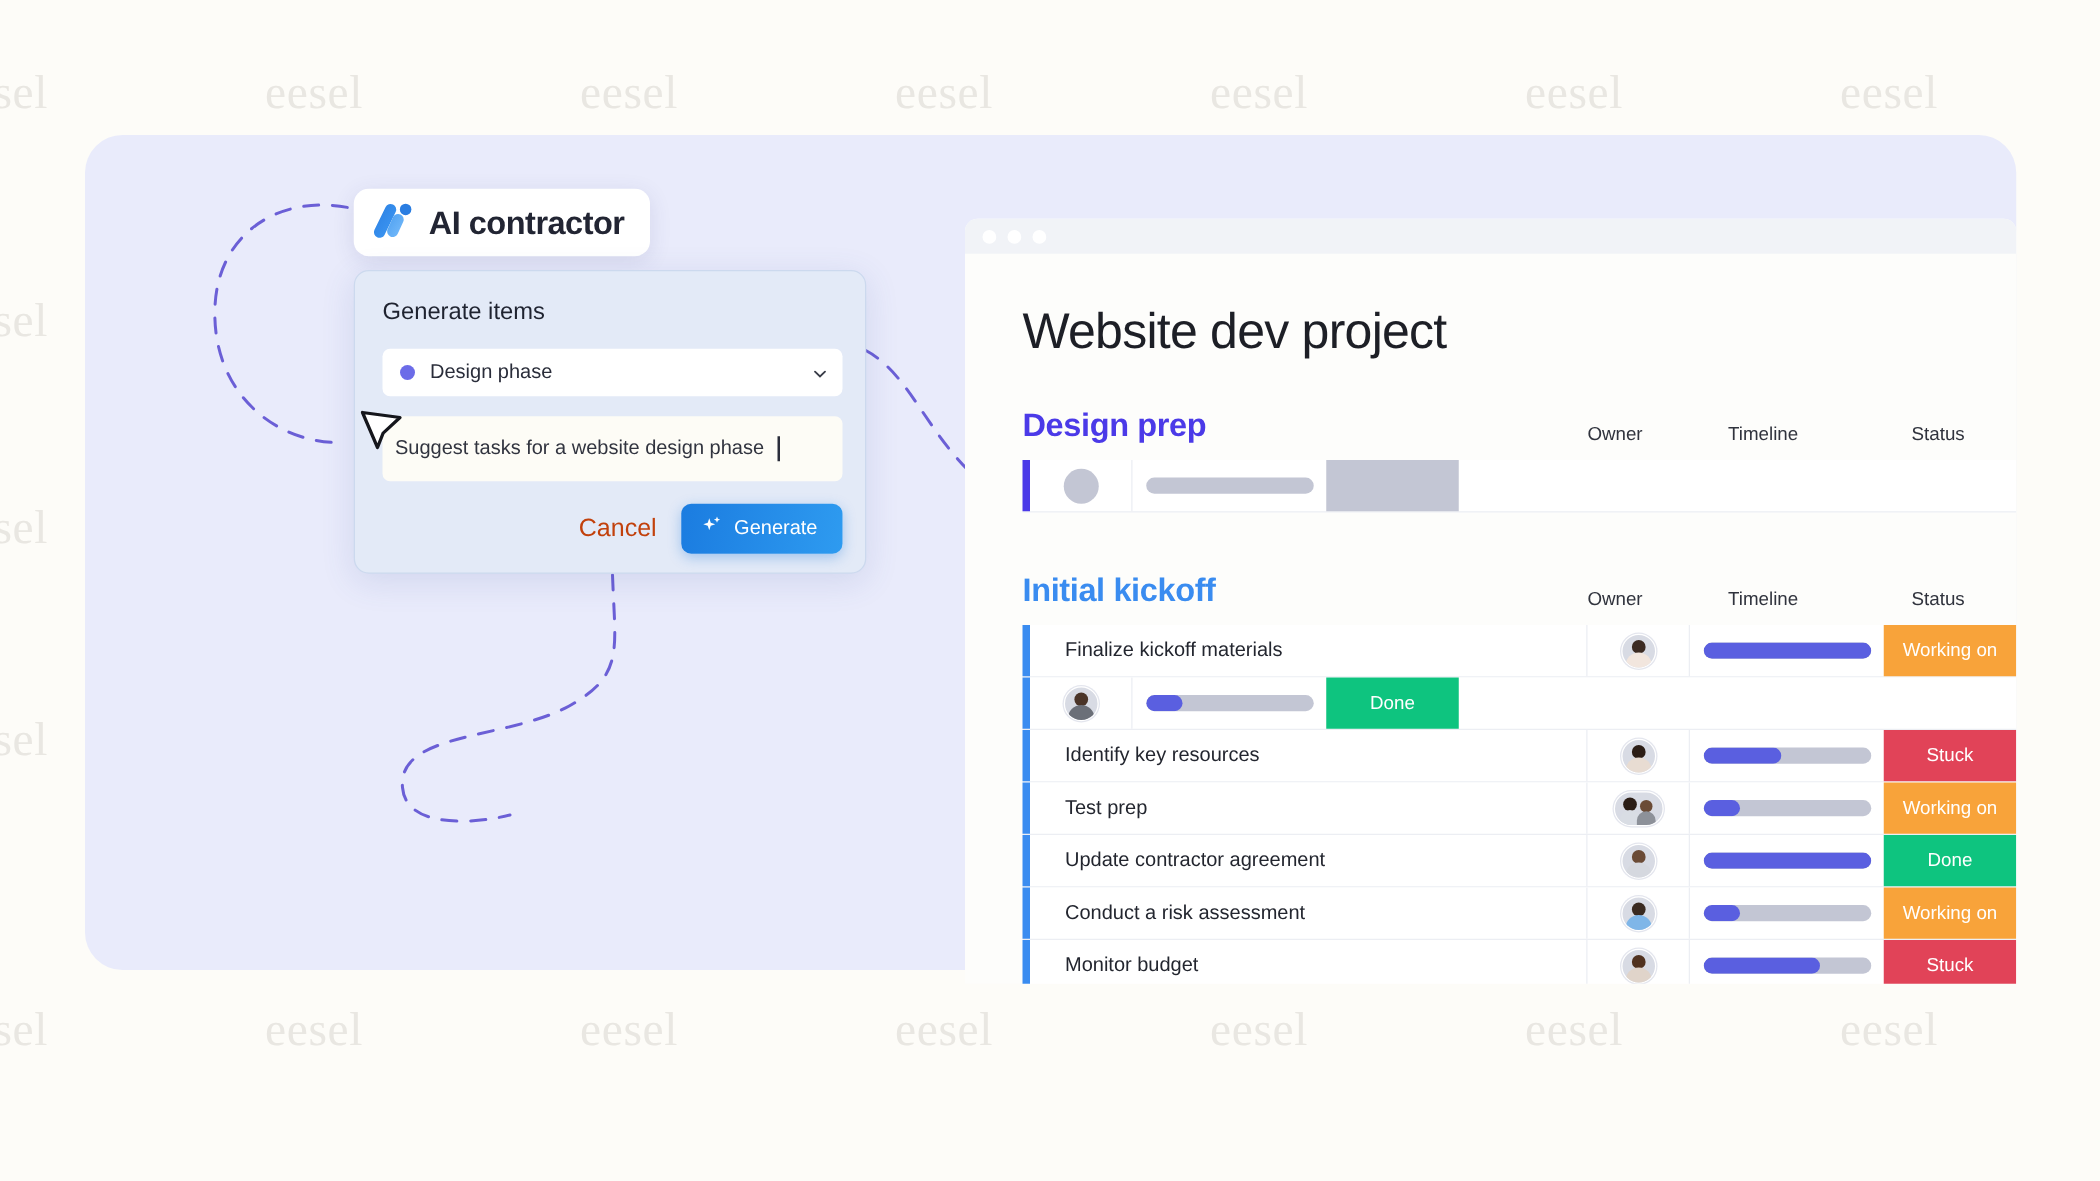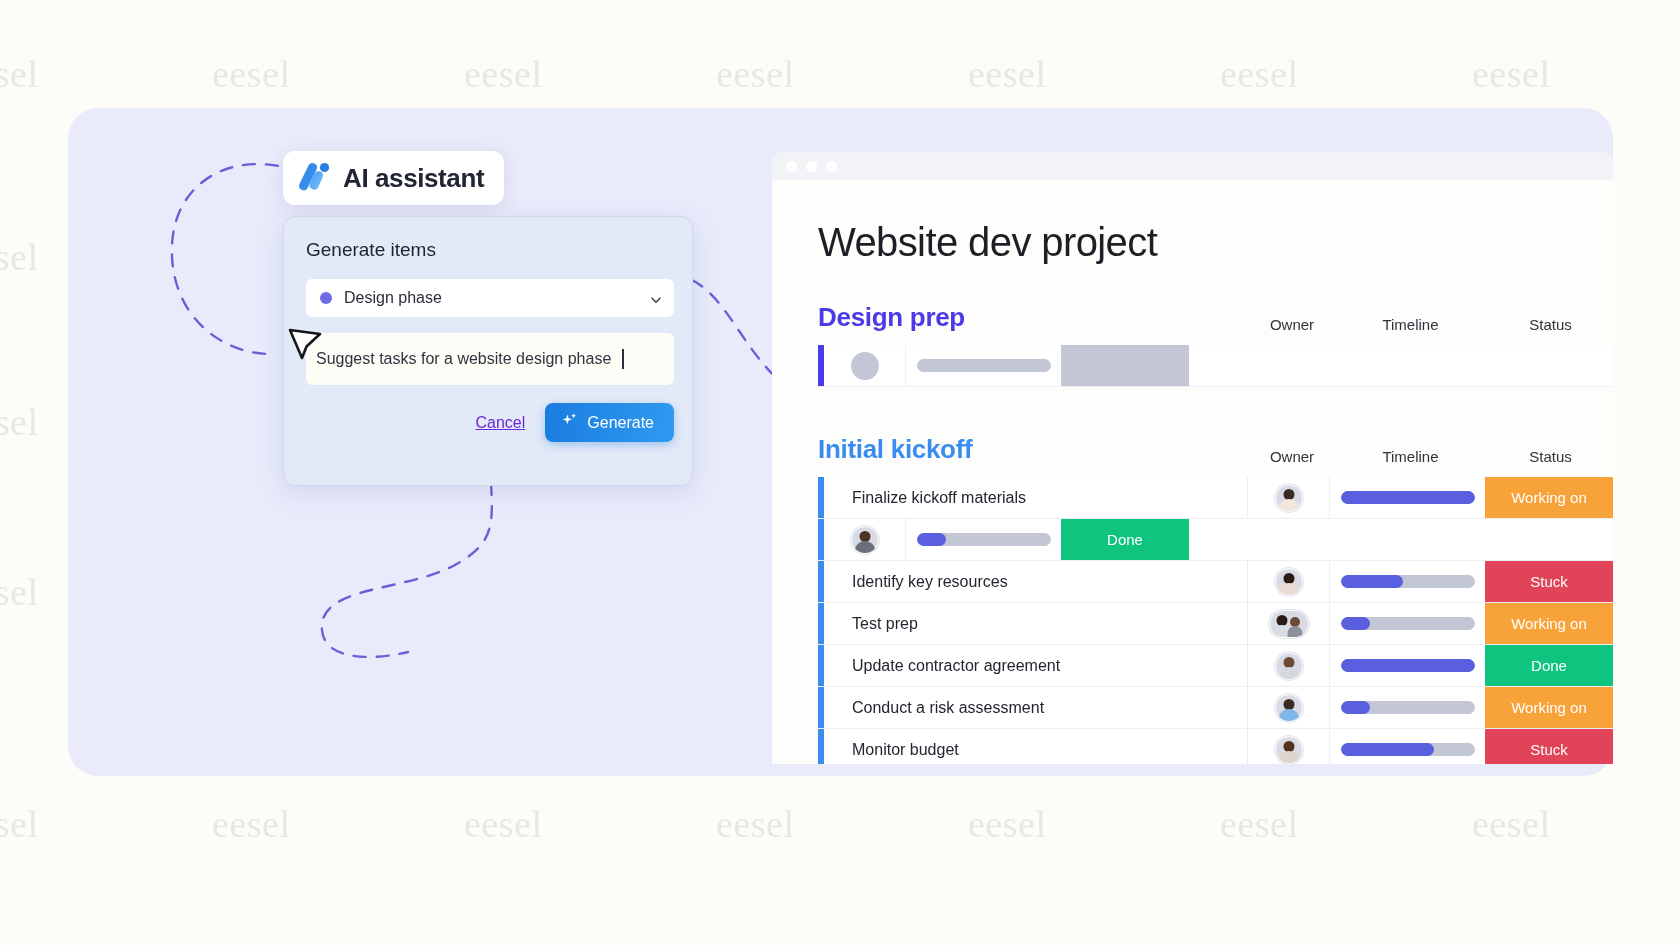--- a/index.html
+++ b/index.html
@@ -58,21 +58,21 @@
   }
   #ai-pill .label {
     font-size: 26px; font-weight: bold;
     color: #222533; letter-spacing: -0.4px;
   }
 
   
   #gen-panel {
     position: absolute;
     left: 283px; top: 216px;
-    width: 410px; height: 270px;
+    width: 410px; height: 243px;
     background: #e3eaf7;
     border: 1px solid #ccd9ee;
     border-radius: 12px;
     box-shadow: 0 6px 26px rgba(70,90,160,.14);
     z-index: 6;
     padding: 22px 18px 16px 22px;
   }
   #gen-panel .panel-title {
     font-size: 19px; color: #1f2330; margin-bottom: 18px;
   }
@@ -100,40 +100,40 @@
     display:inline-block; width:2px; height:20px; background:#2a2d3a;
     margin-left: 8px;
   }
   .panel-actions {
     margin-top: 18px;
     display:flex; align-items:center; justify-content:flex-end; gap: 16px;
   }
   #cancel-btn {
     background: none; border: 0; cursor: pointer;
     font-family: inherit;
-    font-size: 16px; color:#6d28d9; padding: 6px 4px; text-decoration: underline;
+    font-size: 20px; color:#c2410c; padding: 6px 4px;
   }
   #generate-btn {
     display:flex; align-items:center; gap:9px;
     background: linear-gradient(100deg,#1b7ce0 0%,#2e9bf0 100%);
     border: 0; cursor: pointer;
     border-radius: 8px;
     padding: 9px 20px 9px 16px;
     font-family: inherit;
     font-size: 16px; color:#fff;
     box-shadow: 0 3px 10px rgba(30,120,220,.35);
   }
 
   
   #cursor { position:absolute; left:284px; top:318px; z-index: 7; }
 
   
   #board-window {
     position: absolute;
-    left: 772px; top: 152px;
+    left: 772px; top: 175px;
     width: 841px; height: 612px;
     background:#fdfdfb;
     border-top-left-radius: 10px;
     border-top-right-radius: 10px;
     overflow: hidden;
     z-index: 5;
   }
   #board-titlebar {
     height: 28px; background:#f1f3f7;
     display:flex; align-items:center; gap:9px; padding-left:14px;
@@ -178,21 +178,21 @@
   .row .cell-owner {
     width: 82px; flex:0 0 auto;
     display:flex; align-items:center; justify-content:center;
     border-right: 1px solid #eceef3;
   }
   .row .cell-time {
     width: 155px; flex:0 0 auto;
     display:flex; align-items:center; justify-content:center;
   }
   .row .cell-stat {
-    width: 128px; flex:0 0 auto;
+    width: 106px; flex:0 0 auto;
     display:flex; align-items:center; justify-content:center;
     font-size: 15px; color:#fff;
   }
   .track {
     width: 134px; height: 13px; border-radius: 7px;
     background:#c3c6d4; overflow:hidden;
   }
   .fill { height: 100%; border-radius: 7px; background:#5a5fe0; }
 
   .avatar {
@@ -297,21 +297,21 @@
         <linearGradient id="g2" x1="0" y1="0" x2="1" y2="1">
           <stop offset="0%" stop-color="#4b9ef0"></stop>
             <stop offset="100%" stop-color="#79bdfb"></stop>
         </linearGradient>
       </defs>
       <path d="M11.5 5.5 L2.5 24 a4.5 4.5 0 0 0 8.1 3.9 L19.6 9.4 a4.5 4.5 0 0 0 -8.1 -3.9 Z" fill="url(#g1)"></path>
       <path d="M17.5 13.5 L13.0 23.3 a4.5 4.5 0 0 0 8.1 3.9 L25.6 17.4 a4.5 4.5 0 0 0 -8.1 -3.9 Z" fill="url(#g2)"></path>
       <circle cx="27.5" cy="7.5" r="4.6" fill="#2a7de1"></circle>
     </svg>
   </span>
-  <span class="label">AI assistant</span>
+  <span class="label">AI contractor</span>
 </div>
 
 <div id="gen-panel">
   <div class="panel-title">Generate items</div>
 
   <div class="dropdown">
     <span class="dot"></span>
     <span class="txt">Design phase</span>
     <span class="chev">
       <svg width="12" height="12" viewBox="0 0 12 12">

